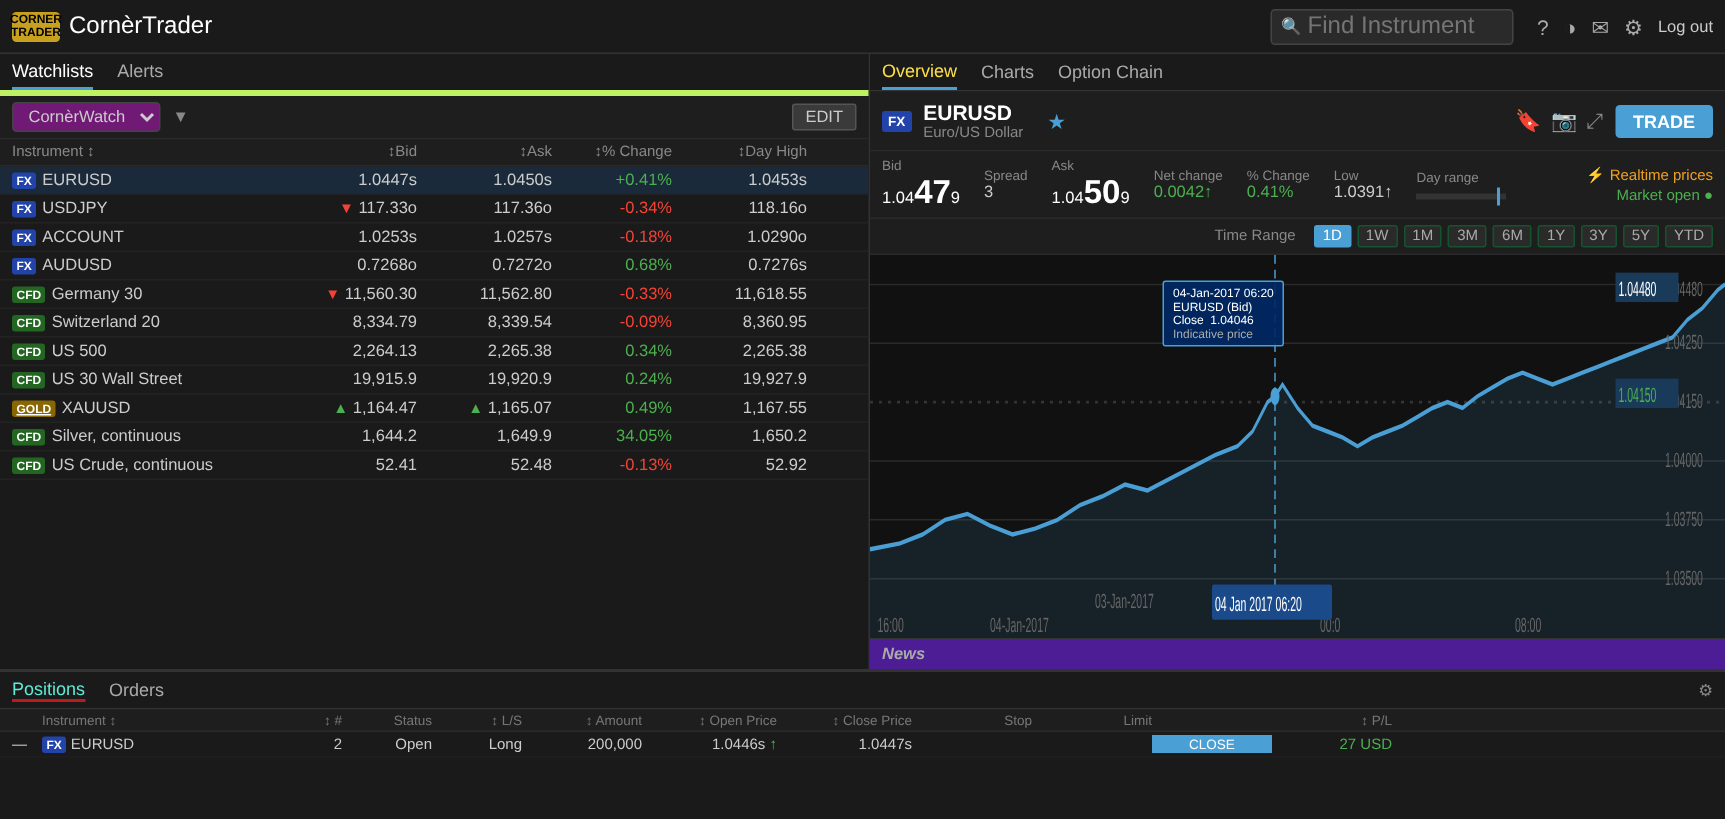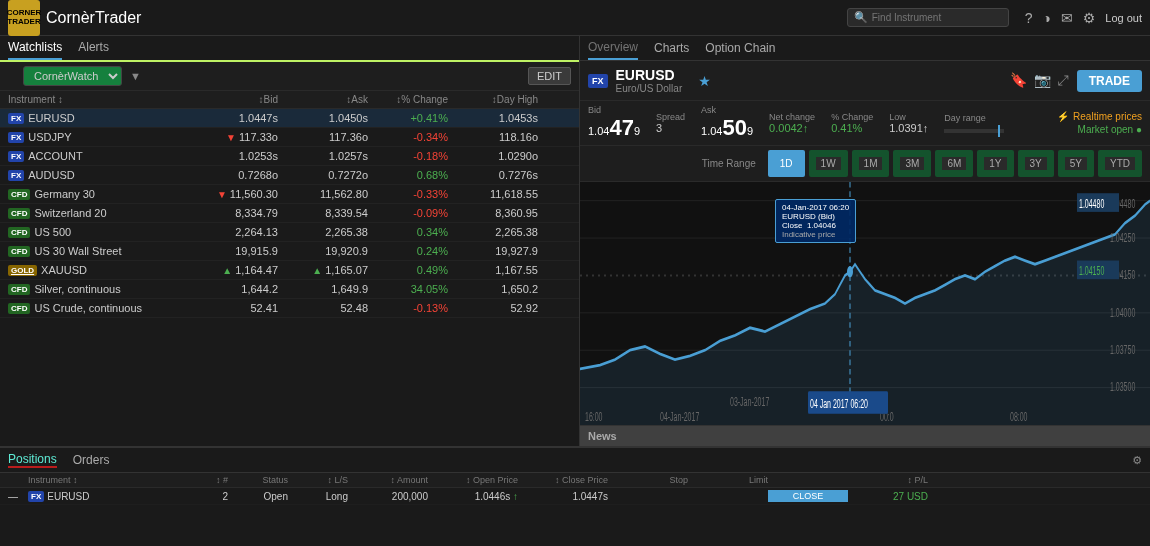--- a/index.html
+++ b/index.html
@@ -1,41 +1,41 @@
 <!DOCTYPE html>
 <html><head>
   <meta charset="utf-8">
   <style>
     * { margin: 0; padding: 0; box-sizing: border-box; }
     body { width: 1150px; height: 546px; background: #1a1a1a; font-family: Arial, sans-serif; font-size: 11px; color: #ccc; overflow: hidden; }
 
     
     .top-nav { display: flex; align-items: center; background: #1a1a1a; height: 36px; border-bottom: 1px solid #333; padding: 0 8px; gap: 16px; }
     .logo-area { display: flex; align-items: center; gap: 6px; }
-    .logo-box { width: 32px; height: 36px; background: #c8a020; border-radius: 3px; display: flex; align-items: center; justify-content: center; font-size: 8px; font-weight: bold; color: #000; line-height: 1.1; text-align: center; }
+    .logo-box { width: 32px; height: 20px; background: #c8a020; border-radius: 3px; display: flex; align-items: center; justify-content: center; font-size: 8px; font-weight: bold; color: #000; line-height: 1.1; text-align: center; }
     .app-title { color: #fff; font-size: 16px; font-weight: normal; }
     .nav-links { display: flex; gap: 20px; margin-left: 60px; }
     .nav-link { color: #ccc; font-size: 12px; cursor: pointer; text-transform: uppercase; font-weight: bold; }
     .search-box { display: flex; align-items: center; background: #2a2a2a; border: 1px solid #444; border-radius: 3px; padding: 2px 6px; gap: 4px; margin-left: auto; }
-    .search-input { background: transparent; border: none; color: #ccc; font-size: 10px; width: 130px; outline: none; }
+    .search-input { background: transparent; border: none; color: #ccc; font-size: 16px; width: 130px; outline: none; }
     .nav-icons { display: flex; align-items: center; gap: 10px; }
     .nav-icon { color: #aaa; cursor: pointer; font-size: 14px; }
     .logout-btn { color: #ccc; font-size: 11px; cursor: pointer; }
 
     
     .main-area { display: flex; height: 410px; }
 
     
     .left-panel { width: 580px; border-right: 1px solid #333; display: flex; flex-direction: column; }
-    .watchlist-tabs { display: flex; background: #1a1a1a; border-bottom: 2px solid #bef264; padding: 4px 8px 0; gap: 16px; }
+    .watchlist-tabs { display: flex; background: #1a1a1a; border-bottom: 4px solid #bef264; padding: 4px 8px 0; gap: 16px; }
     .tab { color: #aaa; font-size: 12px; cursor: pointer; padding-bottom: 4px; }
     .tab.active { color: #fff; border-bottom: 2px solid #4a9fd4; }
 
     .watchlist-toolbar { display: flex; align-items: center; padding: 4px 8px; background: #1e1e1e; border-bottom: 1px solid #2a2a2a; gap: 8px; }
-    .watchlist-select { background: #15803d; border: 1px solid #444; color: #ccc; font-size: 11px; padding: 2px 6px; border-radius: 3px; cursor: pointer; margin-left: 15px; }
+    .watchlist-select { background: #701a75; border: 1px solid #444; color: #ccc; font-size: 11px; padding: 2px 6px; border-radius: 3px; cursor: pointer; }
     .edit-btn { margin-left: auto; background: #3a3a3a; border: 1px solid #555; color: #ccc; font-size: 11px; padding: 2px 8px; cursor: pointer; border-radius: 2px; }
 
     .table-header { display: grid; grid-template-columns: 180px 90px 90px 80px 90px; background: #1e1e1e; border-bottom: 1px solid #2a2a2a; padding: 3px 8px; }
     .th { color: #888; font-size: 10px; text-align: right; }
     .th:first-child { text-align: left; }
 
     .watchlist-table { flex: 1; overflow-y: auto; }
     .table-row { display: grid; grid-template-columns: 180px 90px 90px 80px 90px; padding: 3px 8px; border-bottom: 1px solid #222; align-items: center; cursor: pointer; }
     .table-row.selected { background: #1a2a3a; }
     .instrument-cell { display: flex; align-items: center; gap: 4px; }
@@ -45,21 +45,21 @@
     .cell { text-align: right; color: #ccc; }
     .cell.green { color: #4caf50; }
     .cell.red { color: #f44336; }
     .arrow-down { color: #f44336; font-size: 10px; }
     .arrow-up { color: #4caf50; font-size: 10px; }
 
     
     .right-panel { flex: 1; display: flex; flex-direction: column; background: #1a1a1a; }
     .overview-tabs { display: flex; background: #1a1a1a; border-bottom: 1px solid #333; padding: 4px 8px 0; gap: 16px; align-items: center; }
     .overview-tab { color: #aaa; font-size: 12px; cursor: pointer; padding-bottom: 4px; }
-    .overview-tab.active { color: #737373; border-bottom: 2px solid #4a9fd4; }
+    .overview-tab.active { color: #fde047; border-bottom: 2px solid #4a9fd4; }
 
     .instrument-header { display: flex; align-items: center; padding: 6px 8px; background: #1e1e1e; border-bottom: 1px solid #2a2a2a; gap: 8px; }
     .instr-badge { background: #2244aa; color: #fff; font-size: 9px; padding: 2px 4px; border-radius: 2px; font-weight: bold; }
     .instr-name { color: #fff; font-size: 14px; font-weight: bold; }
     .instr-sub { color: #888; font-size: 10px; }
     .star-icon { color: #4a9fd4; font-size: 14px; margin-left: 8px; cursor: pointer; }
     .header-icons { display: flex; gap: 6px; margin-left: auto; }
     .hicon { color: #888; font-size: 14px; cursor: pointer; }
     .trade-btn { background: #4a9fd4; color: #fff; border: none; padding: 4px 12px; font-size: 12px; font-weight: bold; cursor: pointer; border-radius: 3px; }
 
@@ -69,30 +69,30 @@
     .price-value { color: #ccc; font-size: 11px; }
     .big-price { display: flex; align-items: baseline; }
     .big-num { font-size: 22px; color: #fff; font-weight: bold; }
     .small-num { font-size: 11px; color: #fff; }
     .price-green { color: #4caf50; }
     .realtime-badge { color: #f0a020; font-size: 10px; }
     .market-open { color: #4caf50; font-size: 10px; }
 
     
     .time-range-bar { display: flex; align-items: center; padding: 4px 8px; background: #1e1e1e; border-bottom: 1px solid #2a2a2a; justify-content: flex-end; gap: 4px; }
-    .time-btn { background: #2a2a2a; border: 7px solid #14532d; color: #aaa; font-size: 10px; padding: 1px 5px; cursor: pointer; border-radius: 2px; }
+    .time-btn { background: #2a2a2a; border: 1px solid #14532d; color: #aaa; font-size: 10px; padding: 1px 5px; cursor: pointer; border-radius: 2px; }
     .time-btn.active { background: #4a9fd4; color: #fff; border-color: #4a9fd4; }
     .time-label { color: #888; font-size: 10px; margin-right: 8px; }
 
     .chart-area { flex: 1; background: #111; position: relative; overflow: hidden; }
     .chart-svg { width: 100%; height: 100%; }
 
     .tooltip-box { position: absolute; background: rgba(0,80,160,0.9); border: 1px solid #4a9fd4; padding: 3px 6px; font-size: 9px; color: #fff; border-radius: 2px; left: 60px; top: 120px; }
 
-    .news-bar { background: #404040; border-top: 1px solid #333; padding: 4px 8px; }
+    .news-bar { background: #4c1d95; border-top: 1px solid #333; padding: 4px 8px; font-style: italic; }
     .news-label { color: #aaa; font-size: 11px; font-weight: bold; }
 
     
     .bottom-panel { height: 100px; border-top: 2px solid #333; background: #1a1a1a; display: flex; flex-direction: column; }
     .bottom-tabs { display: flex; align-items: center; padding: 4px 8px; border-bottom: 1px solid #333; gap: 16px; }
     .btab { color: #aaa; font-size: 12px; cursor: pointer; }
     .btab.active { color: #5eead4; border-bottom: 2px solid #b91c1c; }
     .gear-icon { margin-left: auto; color: #888; cursor: pointer; }
 
     .positions-header { display: grid; grid-template-columns: 20px 150px 50px 60px 60px 80px 90px 90px 80px 80px 80px 80px; padding: 2px 8px; background: #1e1e1e; border-bottom: 1px solid #2a2a2a; }

